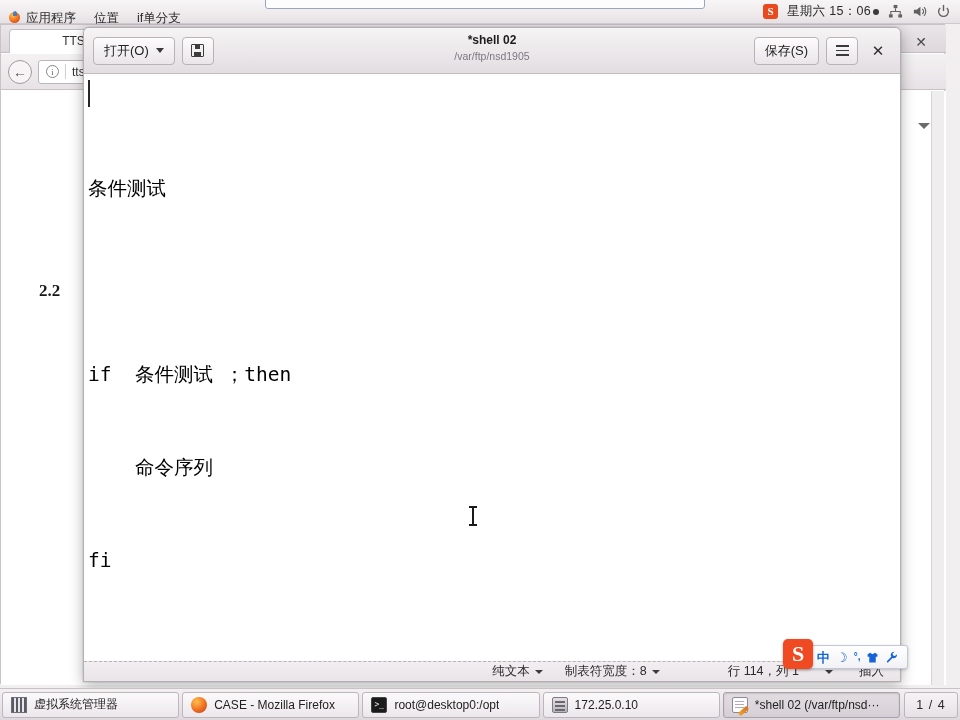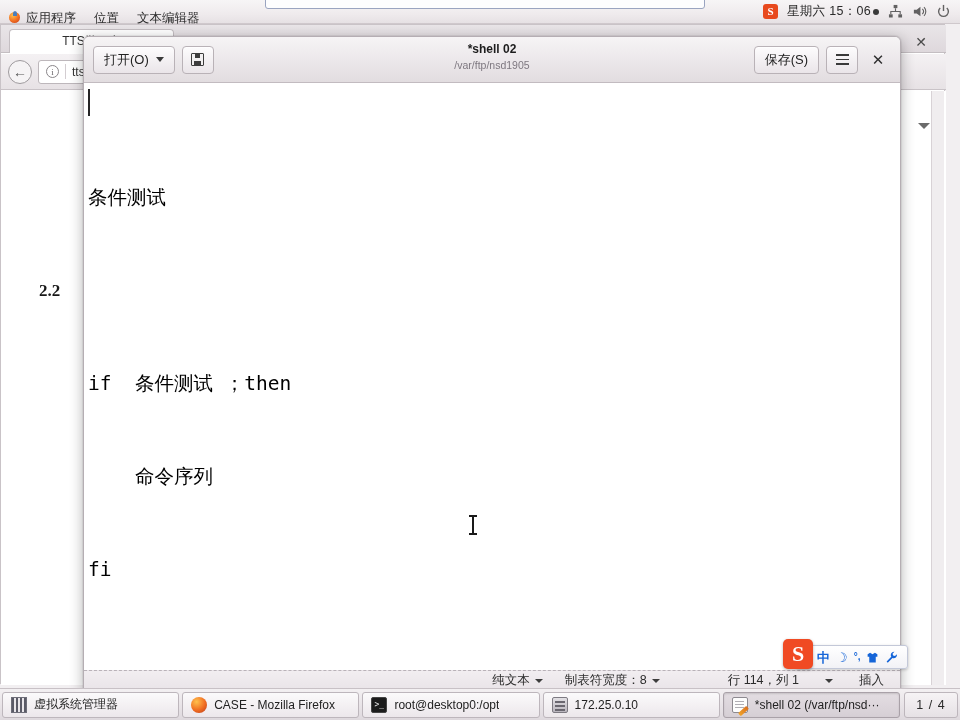--- a/index.html
+++ b/index.html
@@ -126,21 +126,21 @@
     width: 0; height: 0; border-left: 6px solid transparent;
     border-right: 6px solid transparent; border-top: 6px solid #6b6b6b;
   }
   #bg-scroll-track {
     position: absolute; right: 0px; top: 66px; width: 13px; height: 594px;
     background: #f0edef; border-left: 1px solid #d8d2d6;
   }
 
   
   #gedit {
-    position: absolute; left: 83px; top: 36px; width: 818px; height: 655px;
+    position: absolute; left: 83px; top: 27px; width: 818px; height: 655px;
     background: #ffffff;
     border: 1px solid #b5aeb3;
     border-radius: 6px 6px 0 0;
     box-shadow: 0 3px 14px rgba(0,0,0,.30), 0 0 0 1px rgba(0,0,0,.05);
     z-index: 20;
     display: flex; flex-direction: column;
     overflow: hidden;
   }
   #gedit-headerbar {
     height: 46px; flex: none; position: relative;
@@ -353,21 +353,21 @@
   <div id="top-panel">
     <div class="panel-menu">
       <div class="panel-item">
         <span class="ff-logo"></span>
         <span>应用程序</span>
       </div>
       <div class="panel-item">
         <span>位置</span>
       </div>
       <div class="panel-item">
-        <span>文本编辑器</span>
+        <span>if单分支</span>
       </div>
     </div>
     <div id="panel-tray">
       <div class="sogou-s">S</div>
       <div class="tray-clock">
         <span>星期六  15：06</span><span class="tray-dot"></span>
       </div>
       <svg class="tray-ico" viewBox="0 0 16 16">
         <rect x="6" y="1" width="4" height="3.4" fill="#3b3b3b"></rect>
         <rect x="1" y="11" width="4" height="3.4" fill="#3b3b3b"></rect>

